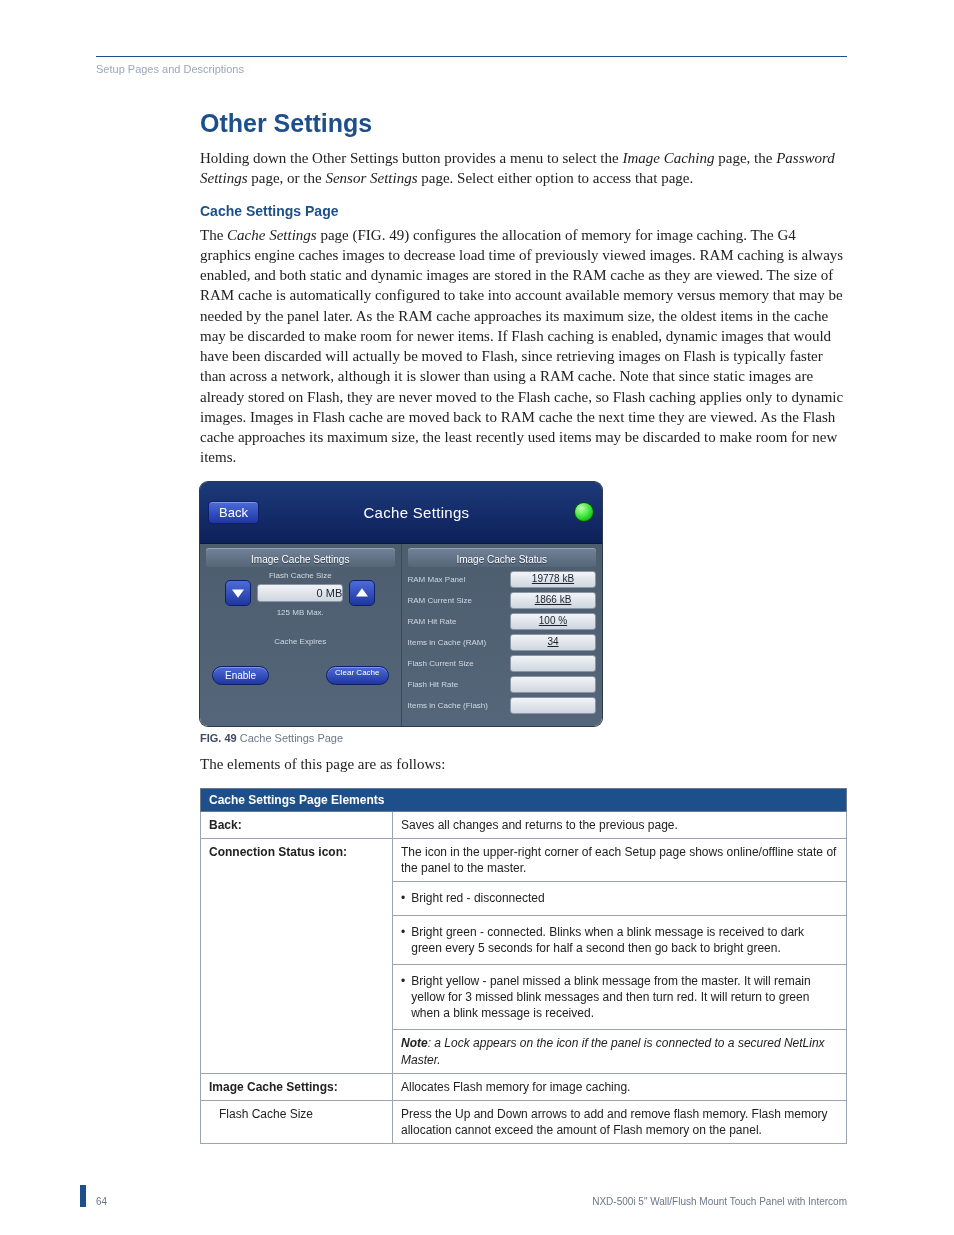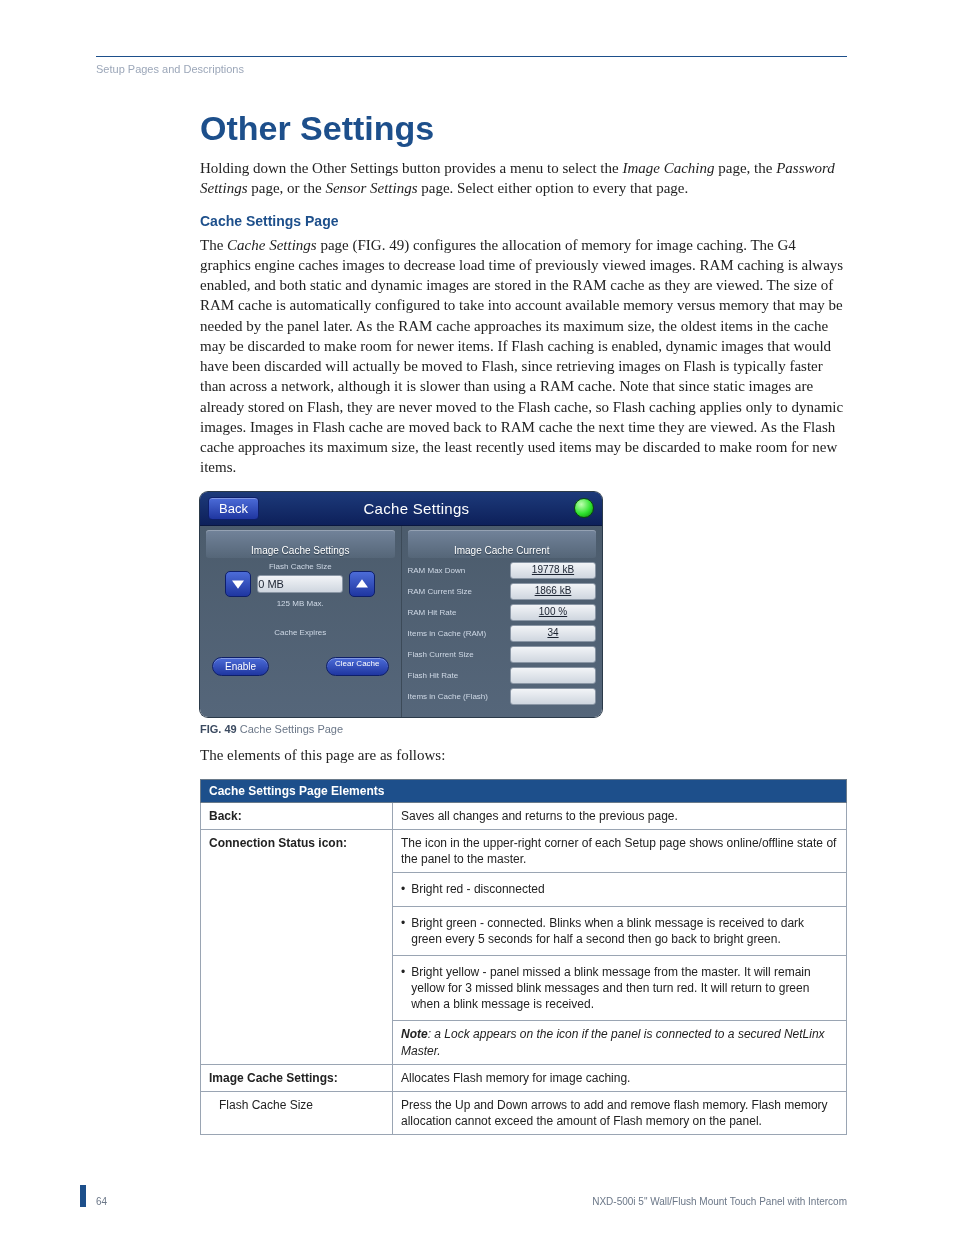--- a/index.html
+++ b/index.html
@@ -25,21 +25,21 @@
     color: #9ca7b9;
     margin-bottom: 34px;
   }
   .content {
     margin-left: 104px;
   }
   h1.main-title {
     font-family: Arial, Helvetica, sans-serif;
     font-weight: bold;
     color: #1d4f8b;
-    font-size: 34px;
+    font-size: 25px;
     margin: 0 0 10px 0;
   }
   .body-text {
     font-size: 15px;
     line-height: 1.35;
     margin: 0 0 14px 0;
   }
   h2.sub-title {
     font-family: Arial, Helvetica, sans-serif;
     font-weight: bold;
@@ -60,21 +60,21 @@
     width: 402px;
     border-radius: 8px;
     background: linear-gradient(#4a5a6a, #55667a);
     box-shadow: 0 0 0 1px #2b3a49;
     overflow: hidden;
     font-family: Arial, Helvetica, sans-serif;
   }
   .panel-header {
     background: linear-gradient(#1d3a7a, #0d205a);
     color: #fff;
-    padding: 5px 8px;
+    padding: 19px 8px;
     display: flex;
     align-items: center;
     gap: 8px;
     border-bottom: 1px solid #0a173f;
   }
   .btn-back {
     background: linear-gradient(#4c6cd8, #1f36a0);
     border: 1px solid #0e1f6a;
     border-radius: 4px;
     color: #fff;
@@ -99,21 +99,21 @@
     padding: 4px 6px 8px;
     box-sizing: border-box;
   }
   .pane + .pane { border-left: 1px solid #3c4a58; }
   .pane-hdr {
     font-size: 10px;
     color: #fff;
     background: linear-gradient(#72839a, #556678);
     text-align: center;
     border-radius: 3px;
-    padding: 15px 0 2px;
+    padding: 6px 0 2px;
     margin-bottom: 4px;
     box-shadow: inset 0 1px 0 rgba(255,255,255,.25);
     text-shadow: 0 1px 1px #2a3a4a;
   }
   .group-label {
     font-size: 8px;
     color: #cfd9e6;
     text-align: center;
     margin-top: 2px;
   }
@@ -131,21 +131,21 @@
     border: 1px solid #0e1f6a;
     display: flex; align-items: center; justify-content: center;
     color: #fff;
   }
   .arrow svg { width: 12px; height: 12px; fill: #fff; }
   .stepper-value {
     background: linear-gradient(#f2f4f7, #cfd6df);
     border: 1px solid #8a96a5;
     border-radius: 3px;
     width: 84px;
-    text-align: left;
+    text-align: right;
     font-size: 11px;
     padding: 2px 0;
     color: #1a2230;
   }
   .btn-row {
     display: flex;
     justify-content: space-between;
     margin-top: 20px;
     padding: 0 6px;
   }
@@ -235,21 +235,21 @@
 <body>
 
 <div class="page">
   <div class="rule"></div>
   <div class="breadcrumb">Setup Pages and Descriptions</div>
 
   <div class="content">
     <h1 class="main-title">Other Settings</h1>
 
     <p class="body-text">
-      <span>Holding down the Other Settings button provides a menu to select the </span><i>Image Caching</i><span> page, the </span><i>Password Settings</i><span> page, or the </span><i>Sensor Settings</i><span> page. Select either option to every that page.</span>
+      <span>Holding down the Other Settings button provides a menu to select the </span><i>Image Caching</i><span> page, the </span><i>Password Settings</i><span> page, or the </span><i>Sensor Settings</i><span> page. Select either option to access that page.</span>
     </p>
 
     <h2 class="sub-title">Cache Settings Page</h2>
 
     <p class="body-text">
       <span>The </span><i>Cache Settings</i><span> page (FIG. 49) configures the allocation of memory for image caching. The G4 graphics engine caches images to decrease load time of previously viewed images. RAM caching is always enabled, and both static and dynamic images are stored in the RAM cache as they are viewed. The size of RAM cache is automatically configured to take into account available memory versus memory that may be needed by the panel later. As the RAM cache approaches its maximum size, the oldest items in the cache may be discarded to make room for newer items. If Flash caching is enabled, dynamic images that would have been discarded will actually be moved to Flash, since retrieving images on Flash is typically faster than across a network, although it is slower than using a RAM cache. Note that since static images are already stored on Flash, they are never moved to the Flash cache, so Flash caching applies only to dynamic images. Images in Flash cache are moved back to RAM cache the next time they are viewed. As the Flash cache approaches its maximum size, the least recently used items may be discarded to make room for new items.</span>
     </p>
 
     <div class="panel">
       <div class="panel-header">
@@ -279,23 +279,23 @@
 
           <div class="group-label" style="margin-top:20px">Cache Expires</div>
 
           <div class="btn-row">
             <div class="pill">Enable</div>
             <div class="pill small">Clear Cache</div>
           </div>
         </div>
 
         <div class="pane">
-          <div class="pane-hdr">Image Cache Current</div>
-          <div class="status-row">
-              <div class="status-label">RAM Max Down</div>
+          <div class="pane-hdr">Image Cache Status</div>
+          <div class="status-row">
+              <div class="status-label">RAM Max Panel</div>
               <div class="status-value">19778 kB</div>
             </div>
           <div class="status-row">
               <div class="status-label">RAM Current Size</div>
               <div class="status-value">1866 kB</div>
             </div>
           <div class="status-row">
               <div class="status-label">RAM Hit Rate</div>
               <div class="status-value">100 %</div>
             </div>

